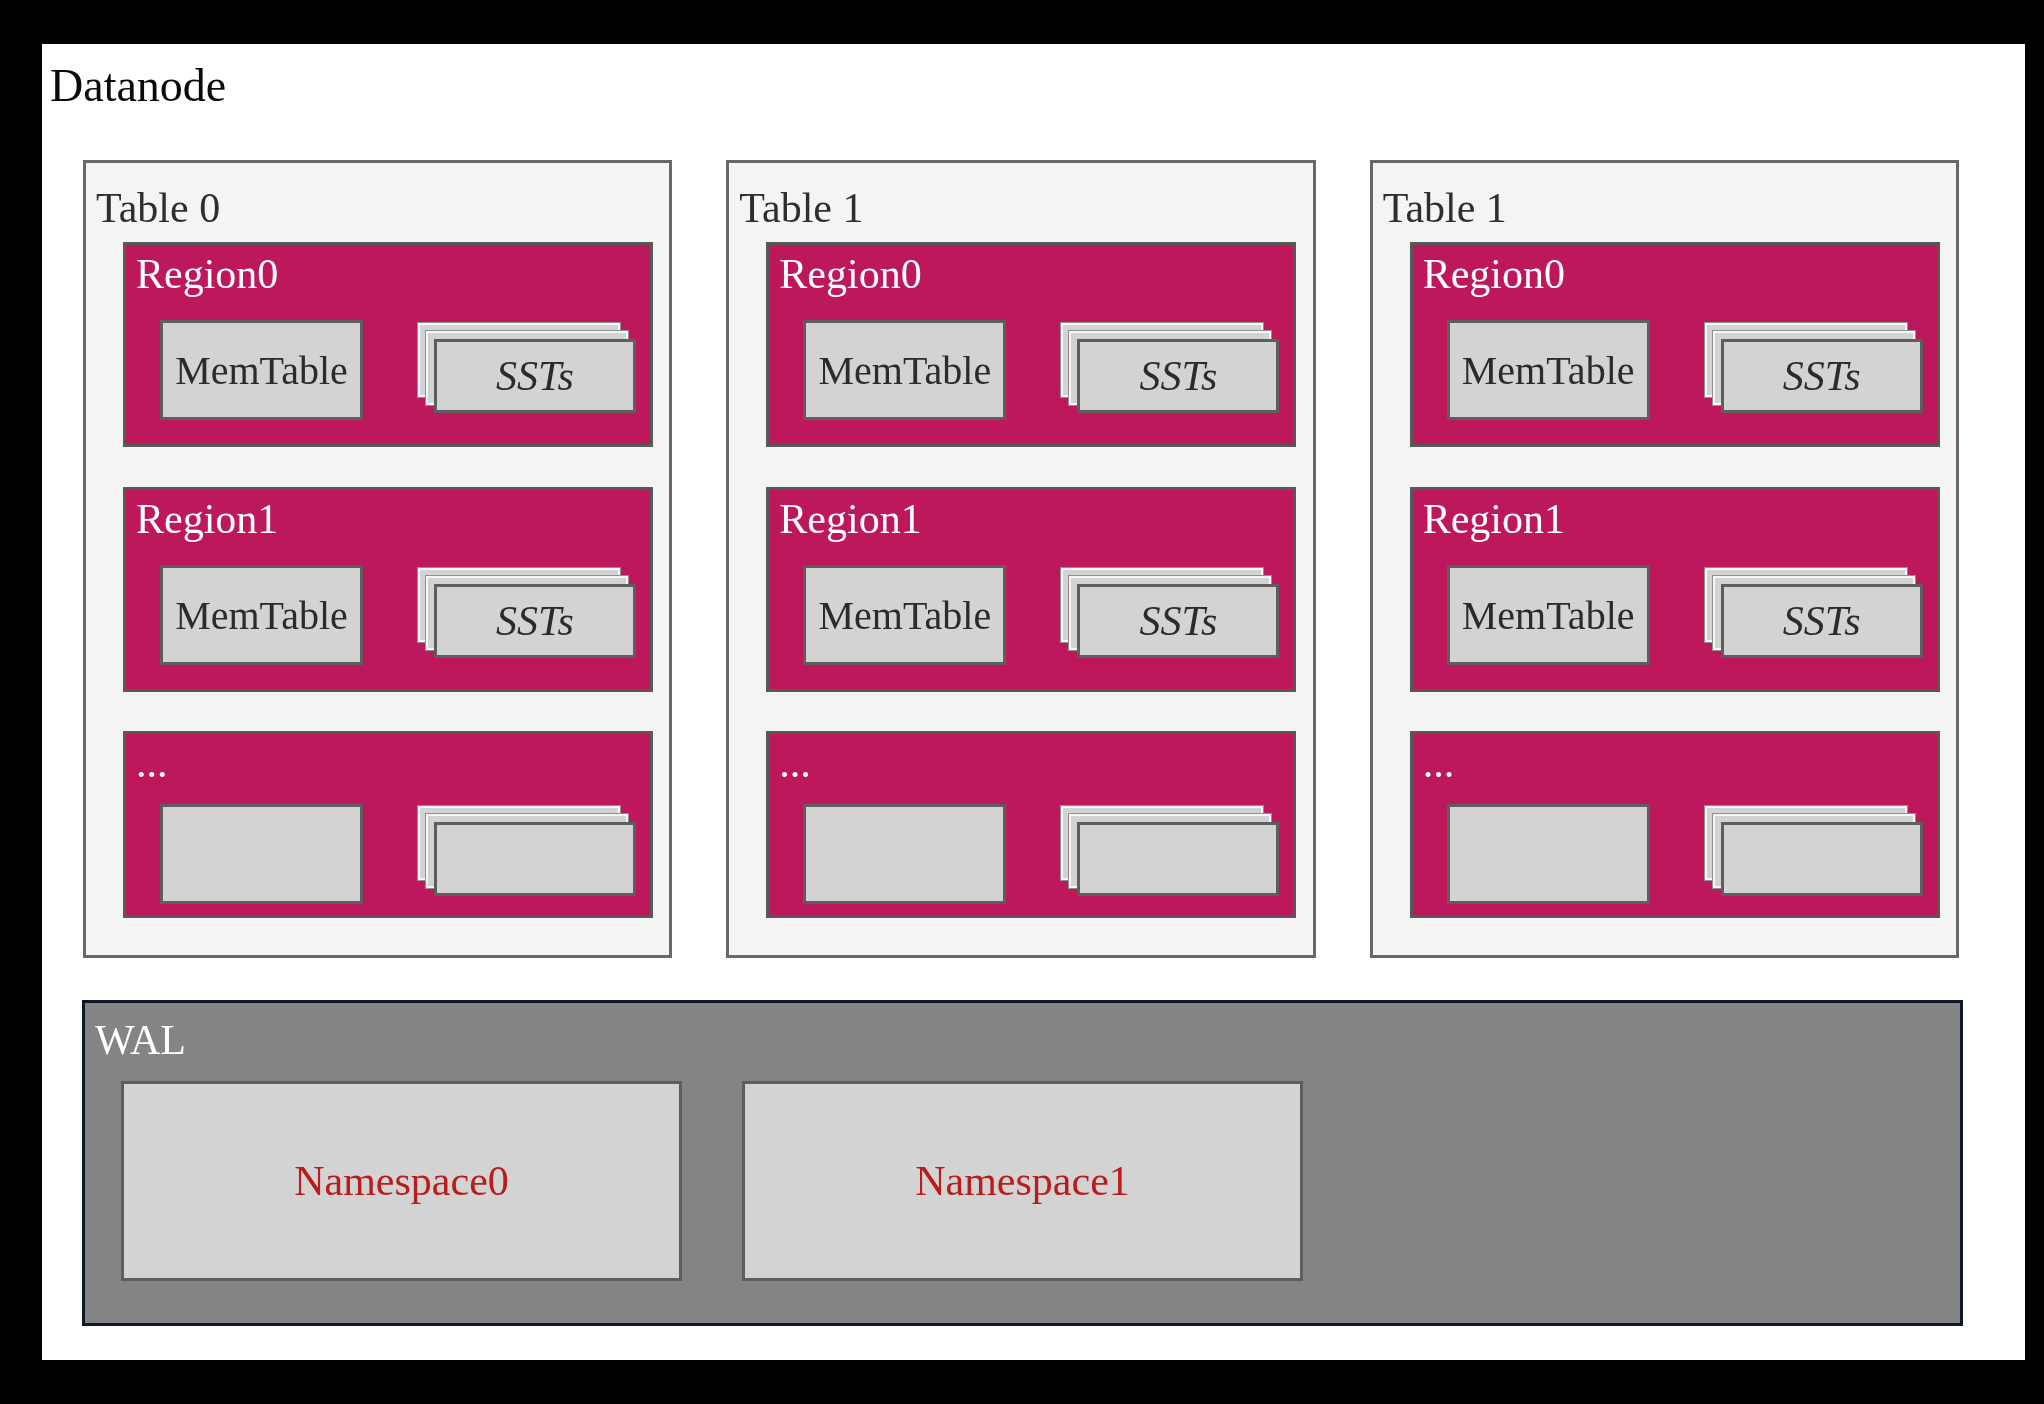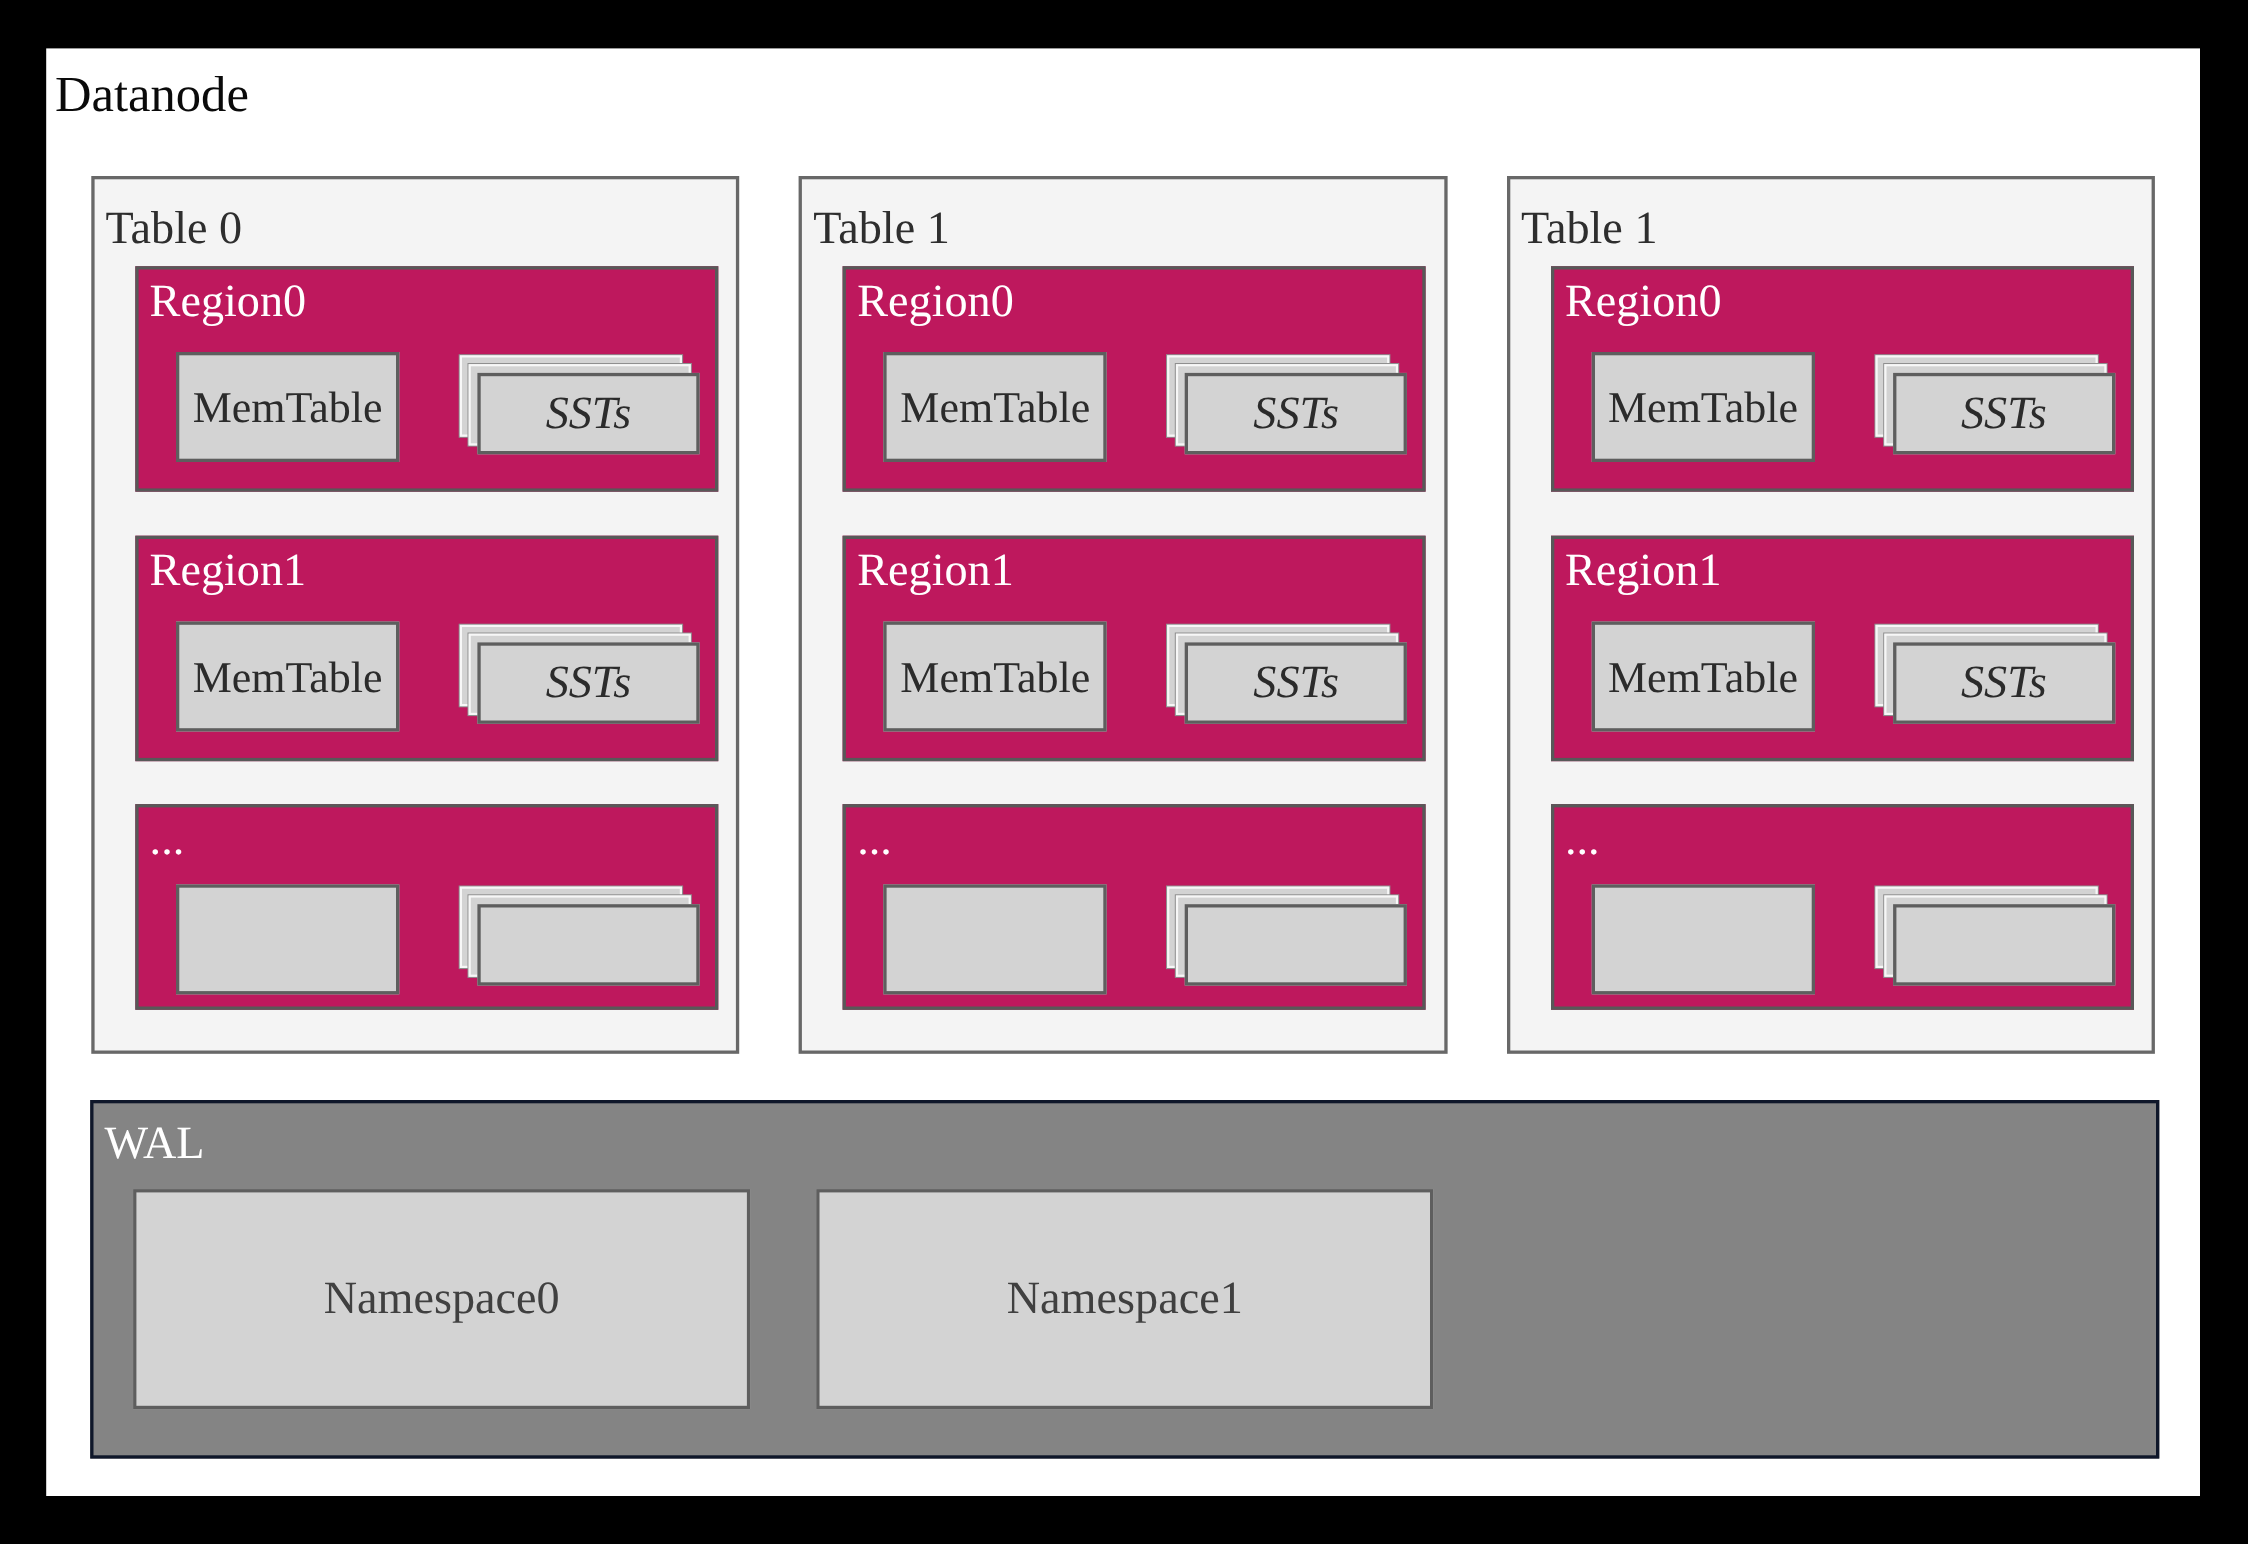--- a/index.html
+++ b/index.html
@@ -7,20 +7,21 @@
     width: 2044px; height: 1404px;
     background: #000000;
     position: relative;
     overflow: hidden;
     font-family: "Liberation Serif", "DejaVu Serif", serif;
   }
   .panel {
     position: absolute; left: 42px; top: 44px;
     width: 1958px; height: 1316px;
     background: #ffffff;
+    padding-left: 25px;
   }
   .page-title {
     position: absolute; left: 8px; top: 14px;
     font-size: 46px; line-height: 1.2; color: #0a0a0a;
   }
   .tables-row {
     position: absolute; left: 41px; top: 116px;
     width: 1876px; height: 798px;
     display: flex; gap: 54px;
   }
@@ -93,21 +94,21 @@
   .ns-row {
     position: absolute; left: 36px; top: 78px;
     display: flex; gap: 60px;
   }
   .ns-box {
     width: 561px; height: 200px;
     background: #d3d3d3;
     border: 3px solid #5e5e5e;
     box-sizing: border-box;
     display: flex; align-items: center; justify-content: center;
-    font-size: 42px; color: #404040;
+    font-size: 42px; color: #b91c1c;
   }
 </style>
 </head>
 <body>
 
 <div class="panel">
   <div class="page-title">Datanode</div>
 
   <div class="tables-row">
 

